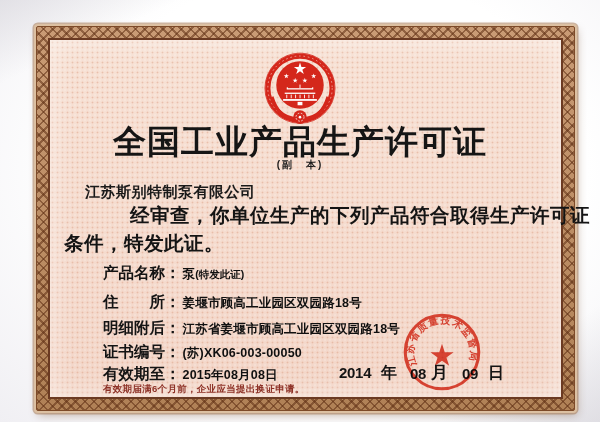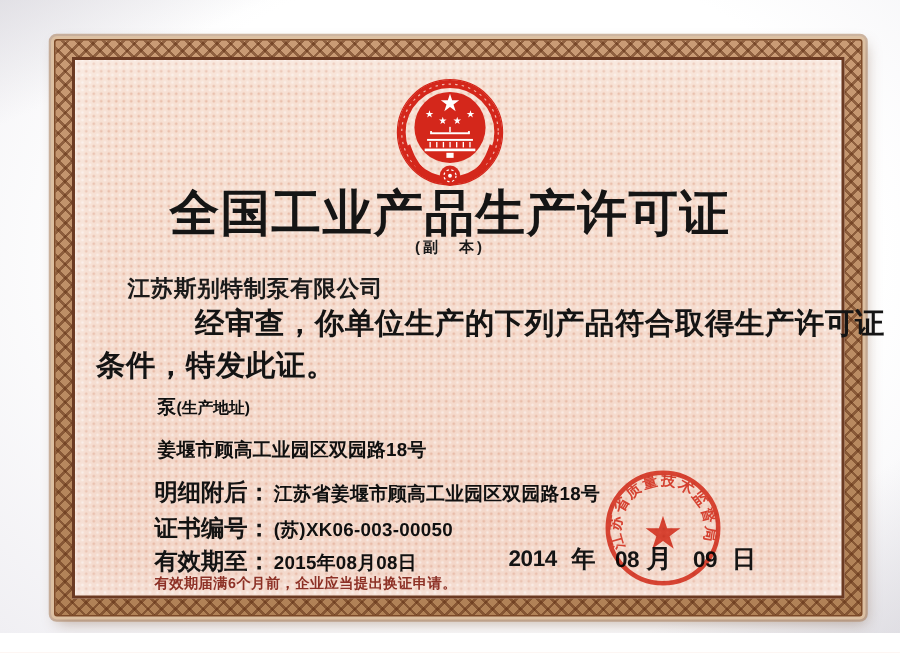--- a/index.html
+++ b/index.html
@@ -130,24 +130,26 @@
     <circle cx="50" cy="81" r="1.6" fill="#ffffff"></circle>
   </svg>
 
   <div class="title">全国工业产品生产许可证</div>
   <div class="subtitle">(副　本)</div>
   <div class="company">江苏斯别特制泵有限公司</div>
   <div class="body-line l1">经审查，你单位生产的下列产品符合取得生产许可证</div>
   <div class="body-line l2">条件，特发此证。</div>
 
   <div class="field f0">
+    <span class="lbl">产品名称：</span>
       <span class="val">泵</span>
-      <span class="note">(生产地址)</span>
+      <span class="note">(特发此证)</span>
   </div>
   <div class="field f1">
+    <span class="lbl">住　　所：</span>
       <span class="val">姜堰市顾高工业园区双园路18号</span>
   </div>
   <div class="field f2">
     <span class="lbl">明细附后：</span>
       <span class="val">江苏省姜堰市顾高工业园区双园路18号</span>
   </div>
   <div class="field f3">
     <span class="lbl">证书编号：</span>
       <span class="val">(苏)XK06-003-00050</span>
   </div>

